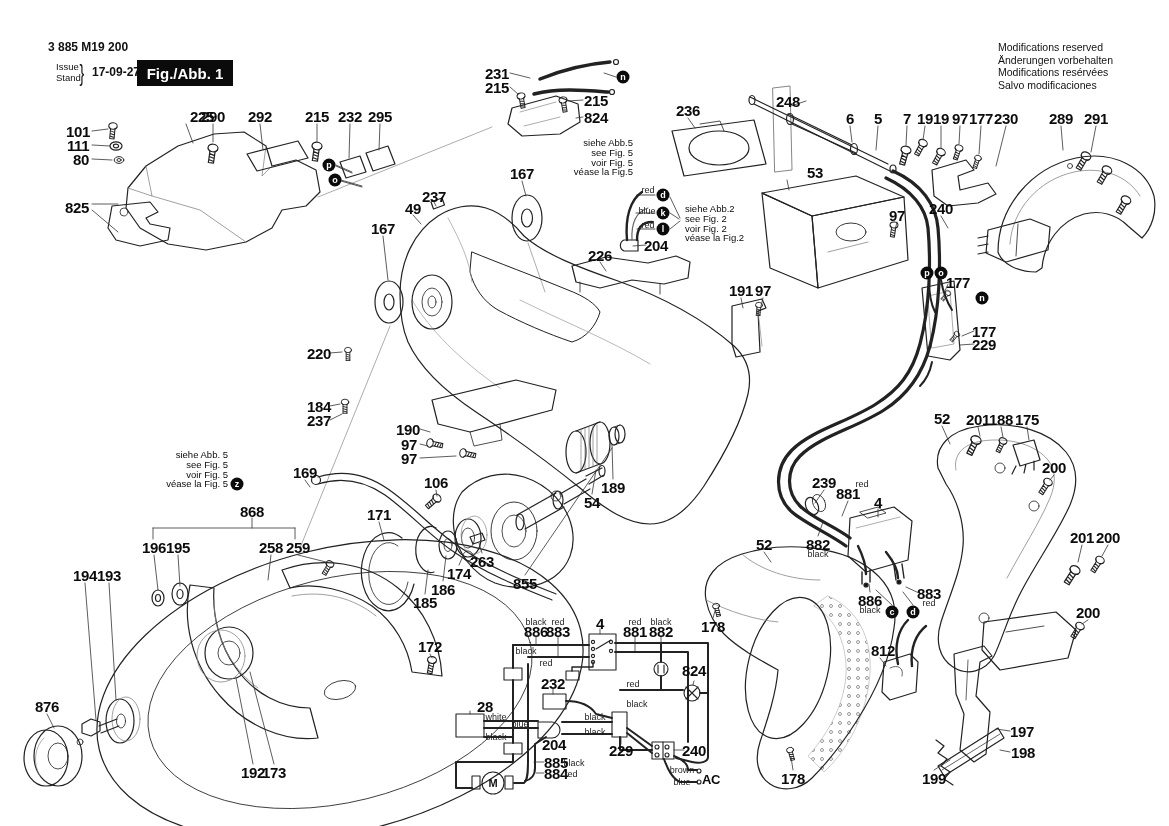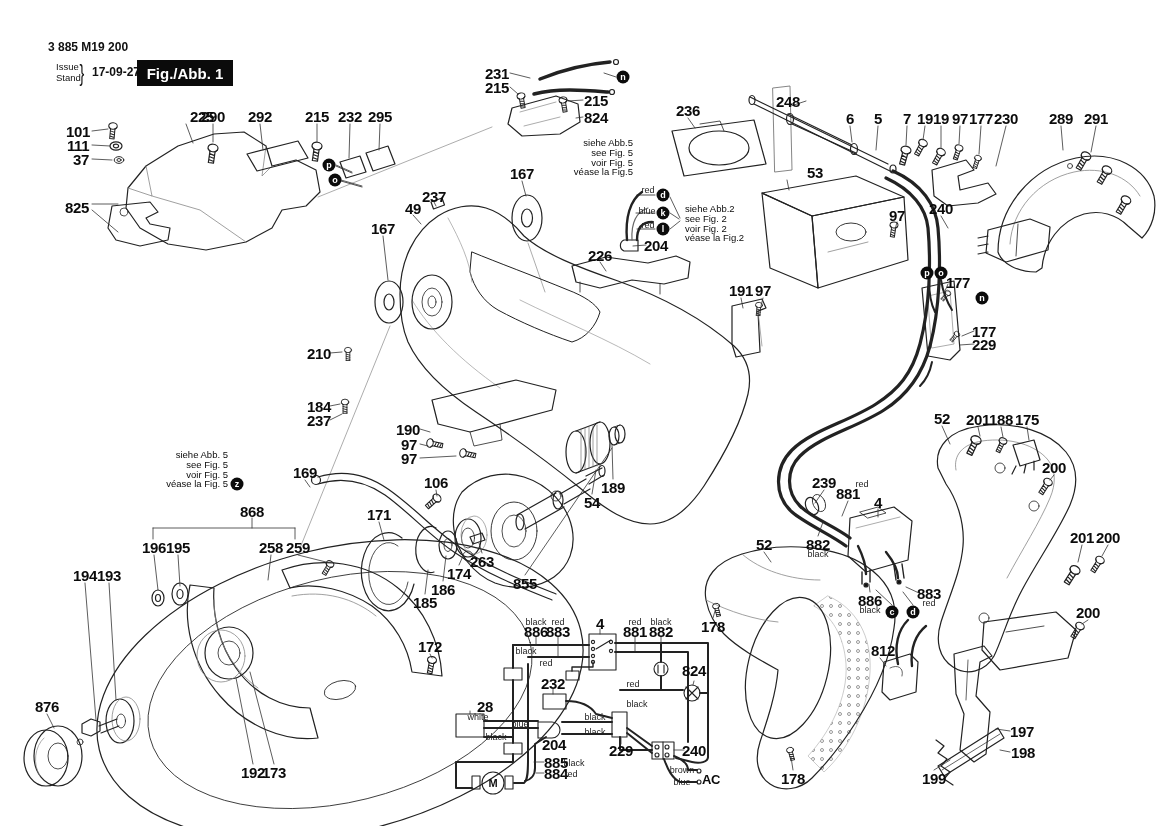--- a/index.html
+++ b/index.html
@@ -396,27 +396,33 @@
     </g>
   </svg>
 
   <div class="hdr-pn">3 885 M19 200</div>
   <div class="hdr-issue">Issue</div>
   <div class="hdr-stand">Stand</div>
   <div class="hdr-brace">}</div>
   <div class="hdr-date">17-09-27</div>
   <div class="figbox">Fig./Abb. 1</div>
 
+  <div id="notices">
+      <div class="nline">Modifications reserved</div>
+      <div class="nline">Änderungen vorbehalten</div>
+      <div class="nline">Modifications resérvées</div>
+      <div class="nline">Salvo modificaciones</div>
+    </div>
 
   <div class="mlabel" style="left:493px;top:783px;">M</div>
 
   <div id="anno">
       <div class="plabel" style="left: 78px; top: 131px;">101</div>
       <div class="plabel" style="left: 78px; top: 145px;">111</div>
-      <div class="plabel" style="left: 81px; top: 159px;">37</div>
+      <div class="plabel" style="left: 81px; top: 159px;">80</div>
       <div class="plabel" style="left: 77px; top: 207px;">825</div>
       <div class="plabel" style="left: 202px; top: 116px;">225</div>
       <div class="plabel" style="left: 213px; top: 116px;">290</div>
       <div class="plabel" style="left: 260px; top: 116px;">292</div>
       <div class="plabel" style="left: 317px; top: 116px;">215</div>
       <div class="plabel" style="left: 350px; top: 116px;">232</div>
       <div class="plabel" style="left: 380px; top: 116px;">295</div>
       <div class="plabel" style="left: 497px; top: 73px;">231</div>
       <div class="plabel" style="left: 497px; top: 87px;">215</div>
       <div class="plabel" style="left: 596px; top: 100px;">215</div>
@@ -440,21 +446,21 @@
       <div class="plabel" style="left: 787px; top: 172px; margin-left: 28px;">53</div>
       <div class="plabel" style="left: 897px; top: 215px;">97</div>
       <div class="plabel" style="left: 941px; top: 208px;">240</div>
       <div class="plabel" style="left: 600px; top: 255px;">226</div>
       <div class="plabel" style="left: 656px; top: 245px;">204</div>
       <div class="plabel" style="left: 741px; top: 290px;">191</div>
       <div class="plabel" style="left: 763px; top: 290px;">97</div>
       <div class="plabel" style="left: 958px; top: 282px;">177</div>
       <div class="plabel" style="left: 984px; top: 331px;">177</div>
       <div class="plabel" style="left: 984px; top: 344px;">229</div>
-      <div class="plabel" style="left: 319px; top: 353px;">210</div>
+      <div class="plabel" style="left: 319px; top: 353px;">220</div>
       <div class="plabel" style="left: 319px; top: 406px;">184</div>
       <div class="plabel" style="left: 319px; top: 420px;">237</div>
       <div class="plabel" style="left: 408px; top: 429px;">190</div>
       <div class="plabel" style="left: 409px; top: 444px;">97</div>
       <div class="plabel" style="left: 409px; top: 458px;">97</div>
       <div class="plabel" style="left: 942px; top: 418px;">52</div>
       <div class="plabel" style="left: 978px; top: 419px;">201</div>
       <div class="plabel" style="left: 1001px; top: 419px;">188</div>
       <div class="plabel" style="left: 1027px; top: 419px;">175</div>
       <div class="plabel" style="left: 1054px; top: 467px;">200</div>
@@ -515,21 +521,21 @@
       <div class="wlabel" style="left: 862px; top: 484px;">red</div>
       <div class="wlabel" style="left: 818px; top: 554px;">black</div>
       <div class="wlabel" style="left: 870px; top: 610px;">black</div>
       <div class="wlabel" style="left: 929px; top: 603px;">red</div>
       <div class="wlabel" style="left: 536px; top: 622px;">black</div>
       <div class="wlabel" style="left: 558px; top: 622px;">red</div>
       <div class="wlabel" style="left: 635px; top: 622px;">red</div>
       <div class="wlabel" style="left: 661px; top: 622px;">black</div>
       <div class="wlabel" style="left: 526px; top: 651px;">black</div>
       <div class="wlabel" style="left: 546px; top: 663px;">red</div>
-      <div class="wlabel" style="left: 478px; top: 717px;">white</div>
+      <div class="wlabel" style="left: 496px; top: 717px;">white</div>
       <div class="wlabel" style="left: 520px; top: 724px;">blue</div>
       <div class="wlabel" style="left: 496px; top: 737px;">black</div>
       <div class="wlabel" style="left: 633px; top: 684px;">red</div>
       <div class="wlabel" style="left: 637px; top: 704px;">black</div>
       <div class="wlabel" style="left: 595px; top: 717px;">black</div>
       <div class="wlabel" style="left: 595px; top: 732px;">black</div>
       <div class="wlabel" style="left: 574px; top: 763px;">black</div>
       <div class="wlabel" style="left: 571px; top: 774px;">red</div>
       <div class="wlabel" style="left: 682px; top: 770px;">brown</div>
       <div class="wlabel" style="left: 682px; top: 782px;">blue</div>

